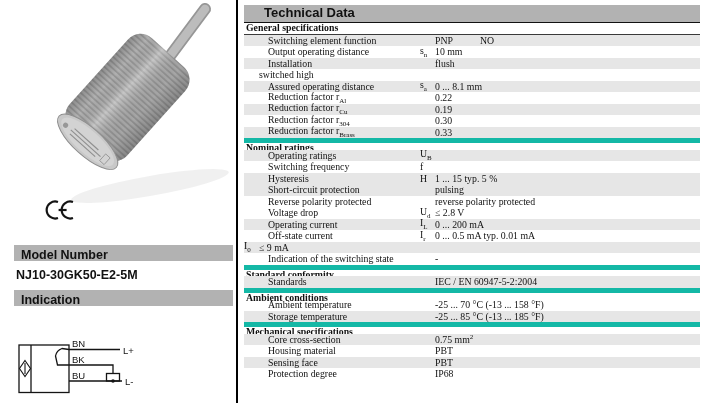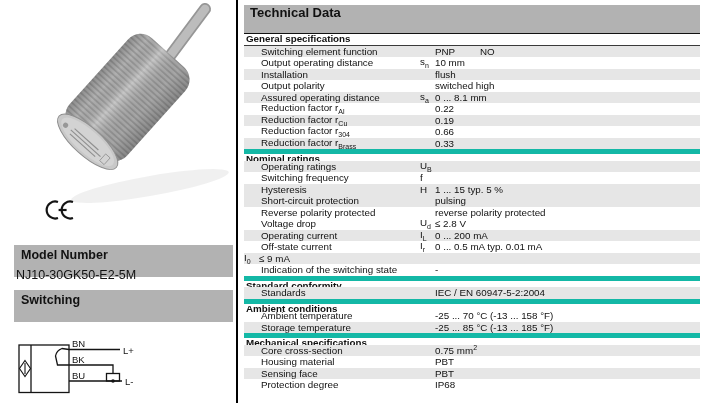--- a/index.html
+++ b/index.html
@@ -3,38 +3,38 @@
 <meta charset="utf-8">
 <style>
   html,body{margin:0;padding:0;background:#fff;}
   *{box-sizing:border-box;}
   .canvas{position:relative;width:701px;height:403px;background:#fff;overflow:hidden;
           font-family:"Liberation Sans",sans-serif;color:var(--ink,#111);}
   
   .left-panel{position:absolute;left:0;top:0;width:236px;height:403px;}
   .product-svg{position:absolute;left:0;top:0;}
   .ce-svg{position:absolute;left:42px;top:199px;}
-  .bar{position:absolute;left:14px;width:219px;height:32px;background:var(--bar,#b2b2b2);
+  .bar{position:absolute;left:14px;width:219px;height:16px;background:var(--bar,#b2b2b2);
        font-weight:bold;font-size:12.5px;line-height:20px;padding-left:7px;}
   .model-bar{top:245px;}
   .conn-bar{top:290px;}
-  .model-no{position:absolute;left:16px;top:268px;font-weight:normal;font-size:12.5px;}
+  .model-no{position:absolute;left:16px;top:268px;font-weight:bold;font-size:12.5px;}
   .conn-svg{position:absolute;left:10px;top:332px;}
   .divider{position:absolute;left:236px;top:0;width:2px;height:403px;background:#000;}
   
   .right-panel{position:absolute;left:244px;top:5px;width:456px;}
-  .td-bar{height:29px;background:var(--bar,#b2b2b2);border-bottom:1.5px solid #111;
-          font-weight:bold;font-size:13px;line-height:15px;padding-left:6px;}
-  .rows{width:100%;}
+  .td-bar{height:18px;background:var(--bar,#b2b2b2);border-bottom:1.5px solid #111;
+          font-weight:bold;font-size:13px;line-height:15px;padding-left:20px;}
+  .rows{width:100%;font-family:Liberation Serif, serif;}
   .sec{height:11.5px;line-height:11.5px;font-size:9.8px;font-weight:bold;padding-left:2px;}
   .sec.rule-above{border-top:5px solid #14b8a6;line-height:10.5px;}
   .sec.rule-below{border-bottom:1px solid #3a3a3a;line-height:10.5px;}
   .trow{position:relative;display:flex;align-items:center;height:11.5px;font-size:9.8px;white-space:nowrap;}
   .trow.shade{background:var(--shade,#e6e6e6);}
-  .lbl{flex:0 0 176px;padding-left:17px;overflow:visible;}
+  .lbl{flex:0 0 176px;padding-left:24px;overflow:visible;}
   .sym{flex:0 0 15px;}
   .val{flex:1;}
   .val2{position:absolute;left:236px;top:0;line-height:11.5px;}
   sub{font-size:7px;}
   sup{font-size:7px;}
   svg text{font-family:"Liberation Sans",sans-serif;}
 </style>
 </head>
 <body>
 
@@ -82,21 +82,21 @@
         <path d="M 31 2.99 A 8.5 8.5 0 1 0 31 19.01"></path>
         <path d="M 16.6 11 L 24.6 11"></path>
       </g>
     </svg>
 
     <div class="bar model-bar">
       <span>Model Number</span>
     </div>
     <div class="model-no">NJ10-30GK50-E2-5M</div>
     <div class="bar conn-bar">
-      <span>Switching</span>
+      <span>Indication</span>
     </div>
 
     <svg class="conn-svg" width="180" height="71" viewBox="0 0 180 71">
       <g stroke="#141414" stroke-width="1.3" fill="none">
         <rect x="9" y="13" width="50" height="47.5"></rect>
         <line x1="21" y1="13" x2="21" y2="60.5"></line>
         <g stroke-width="1.1">
           <polygon points="15,28.5 20.5,36.5 15,44.5 9.5,36.5"></polygon>
           <line x1="15" y1="31" x2="15" y2="42"></line>
         </g>
@@ -132,21 +132,20 @@
           <span class="lbl">Output operating distance</span>
           <span class="sym">s<sub>n</sub></span>
           <span class="val">10 mm</span>
         </div>
         <div class="trow shade">
           <span class="lbl">Installation</span>
           <span class="sym"></span>
           <span class="val">flush</span>
         </div>
         <div class="trow">
-          <span class="lbl">Output polarity</span>
           <span class="sym"></span>
           <span class="val">switched high</span>
         </div>
         <div class="trow shade">
           <span class="lbl">Assured operating distance</span>
           <span class="sym">s<sub>a</sub></span>
           <span class="val">0 ... 8.1 mm</span>
         </div>
         <div class="trow">
           <span class="lbl">Reduction factor r<sub>Al</sub></span>
@@ -154,21 +153,21 @@
           <span class="val">0.22</span>
         </div>
         <div class="trow shade">
           <span class="lbl">Reduction factor r<sub>Cu</sub></span>
           <span class="sym"></span>
           <span class="val">0.19</span>
         </div>
         <div class="trow">
           <span class="lbl">Reduction factor r<sub>304</sub></span>
           <span class="sym"></span>
-          <span class="val">0.66</span>
+          <span class="val">0.30</span>
         </div>
         <div class="trow shade">
           <span class="lbl">Reduction factor r<sub>Brass</sub></span>
           <span class="sym"></span>
           <span class="val">0.33</span>
         </div>
         <div class="sec rule-above">Nominal ratings</div>
         <div class="trow shade">
           <span class="lbl">Operating ratings</span>
           <span class="sym">U<sub>B</sub></span>

